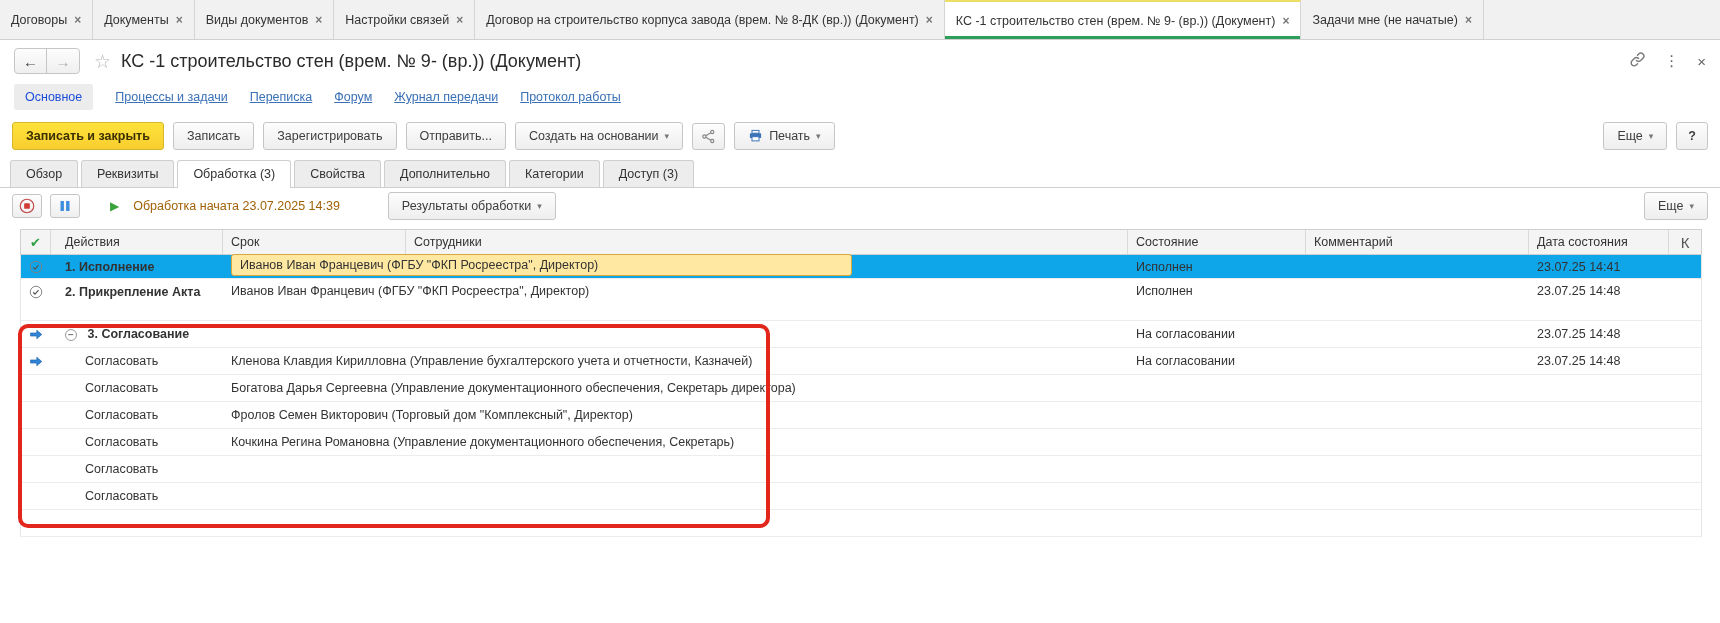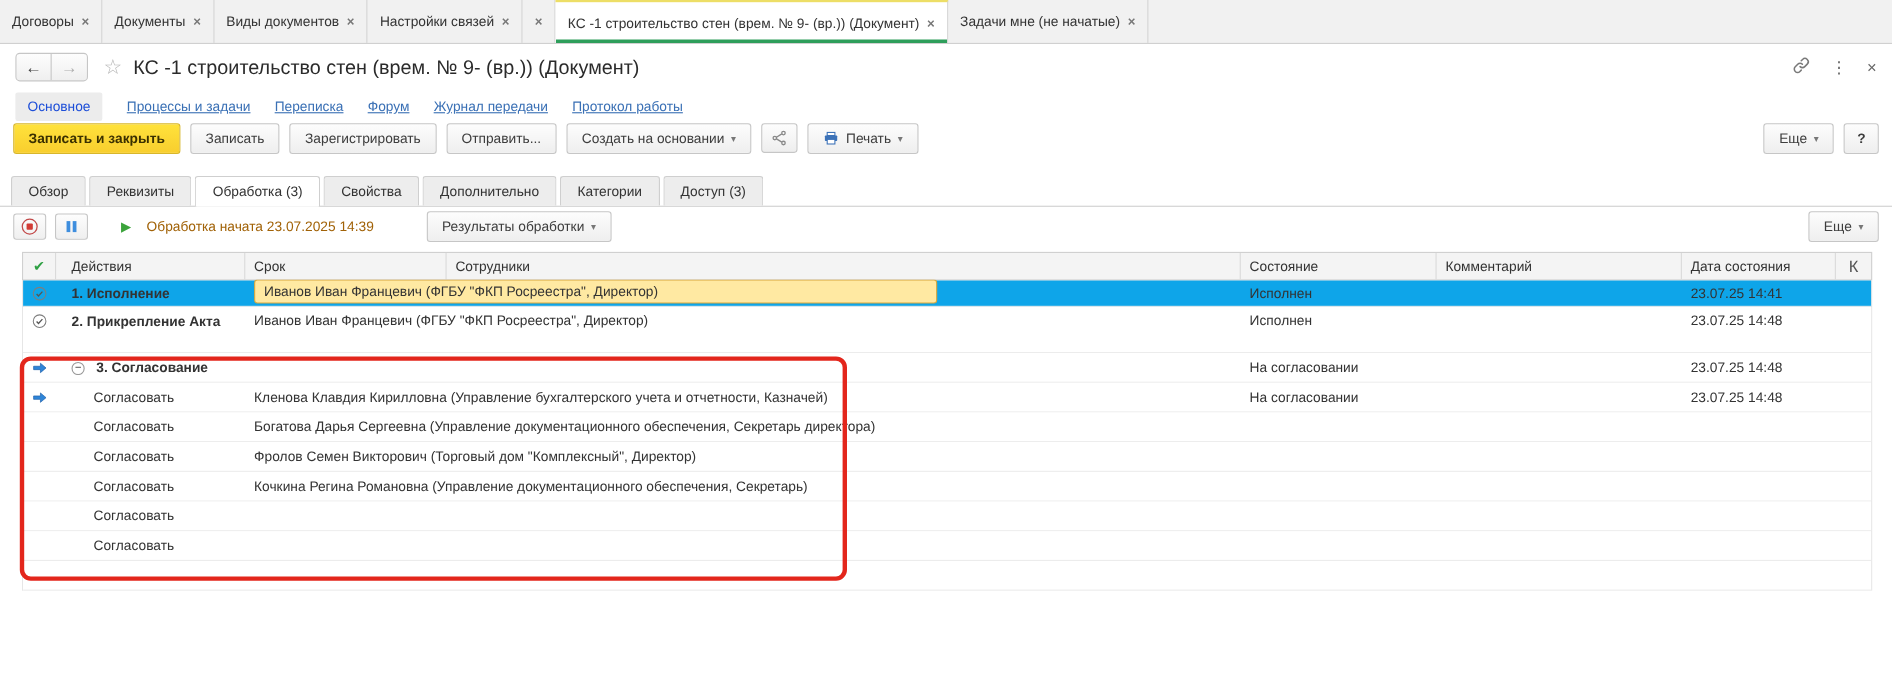--- a/index.html
+++ b/index.html
@@ -24,21 +24,21 @@
   .hdr-right { margin-left:auto; display:flex; align-items:center; gap:18px; color:#777; }
   .kebab { font-size:15px; color:#666; cursor:pointer; }
   .winclose { font-size:15px; color:#666; cursor:pointer; }
 
   
   .navrow { display:flex; align-items:center; gap:22px; height:30px; padding:0 14px; }
   .navitem { color:#3A70B5; text-decoration:underline; cursor:pointer; white-space:nowrap; }
   .navitem.current { color:#1d4ed8; text-decoration:none; background:#ECECEC; padding:6px 11px; border-radius:2px; }
 
   
-  .cmdrow { display:flex; align-items:flex-start; gap:9px; height:38px; padding:0 12px; }
+  .cmdrow { display:flex; align-items:flex-end; gap:9px; height:38px; padding:0 12px; }
   .btn { display:inline-flex; align-items:center; gap:6px; background:linear-gradient(#FDFDFD,#EEEEEE);
     border:1px solid #C6C6C6; border-radius:3px; padding:6px 13px; font-size:12.5px; color:#3D3D3D;
     cursor:pointer; white-space:nowrap; }
   .btn.primary { background:linear-gradient(#FFE23B,#F8CE2E); border-color:#D8B62A; font-weight:bold; color:#3A3000; }
   .caret { font-size:9px; color:#777; }
   .iconbtn { padding:5px 8px; }
   .qbtn { font-weight:bold; padding:6px 11px; }
   .push-right { margin-left:auto; }
 
   
@@ -101,20 +101,21 @@
   </div>
   <div class="wtab">
     <span>Виды документов</span>
     <span class="x">×</span>
   </div>
   <div class="wtab">
     <span>Настройки связей</span>
     <span class="x">×</span>
   </div>
   <div class="wtab">
+    <span>Договор на строительство корпуса завода (врем. № 8-ДК (вр.)) (Документ)</span>
     <span class="x">×</span>
   </div>
   <div class="wtab active">
     <span>КС -1 строительство стен (врем. № 9- (вр.)) (Документ)</span>
     <span class="x">×</span>
   </div>
   <div class="wtab">
     <span>Задачи мне (не начатые)</span>
     <span class="x">×</span>
   </div>

